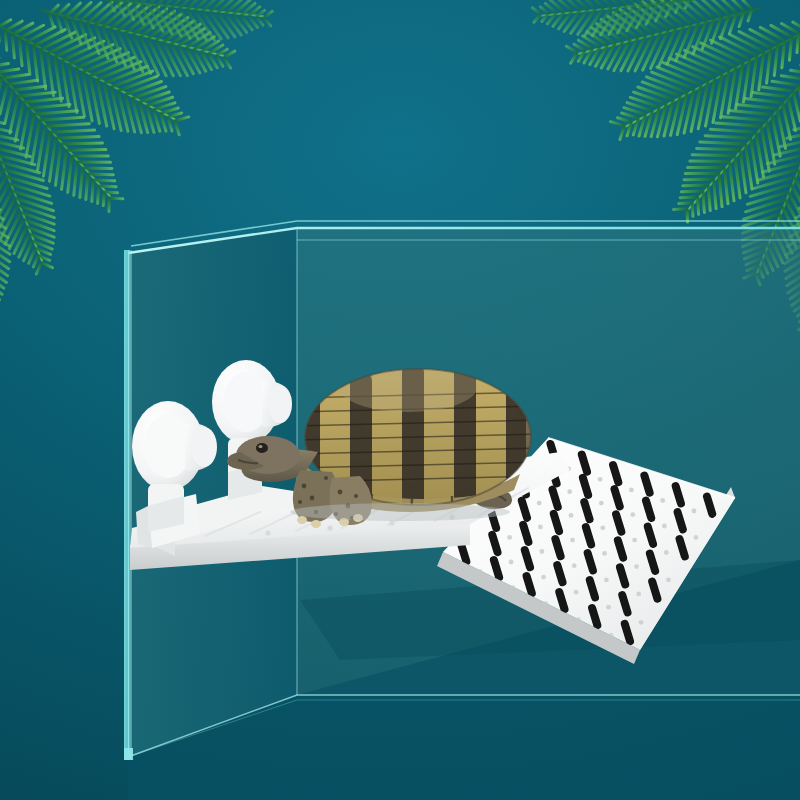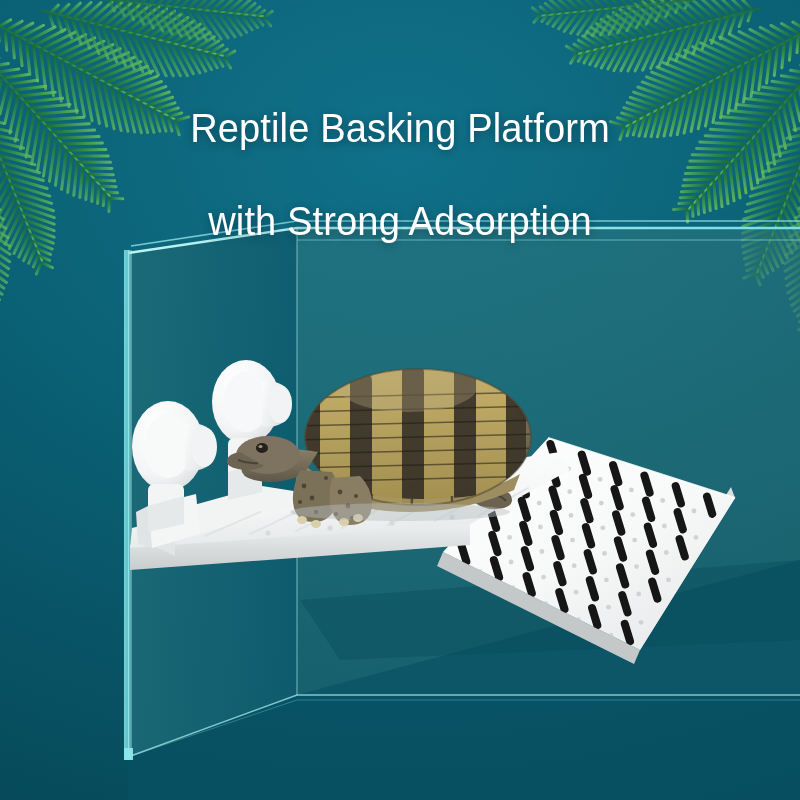--- a/index.html
+++ b/index.html
@@ -881,18 +881,14 @@
           <ellipse cx="316" cy="524" rx="5" ry="4"></ellipse>
           <ellipse cx="344" cy="522" rx="5" ry="4"></ellipse>
           <ellipse cx="358" cy="518" rx="5" ry="4"></ellipse>
         </g>
 
         <ellipse cx="400" cy="512" rx="110" ry="9" fill="#b9bfc0" opacity=".45"></ellipse>
       </g>
     </svg>
   </div>
 
-  <div class="title">
-    <span>Reptile Basking Platform</span>
-    <span>with Strong Adsorption</span>
-  </div>
 
 </div>
 
 </body></html>

